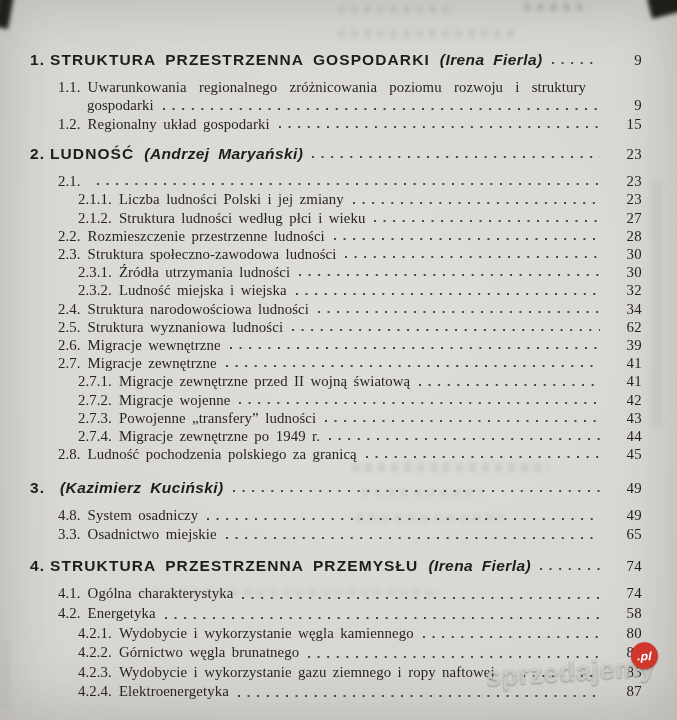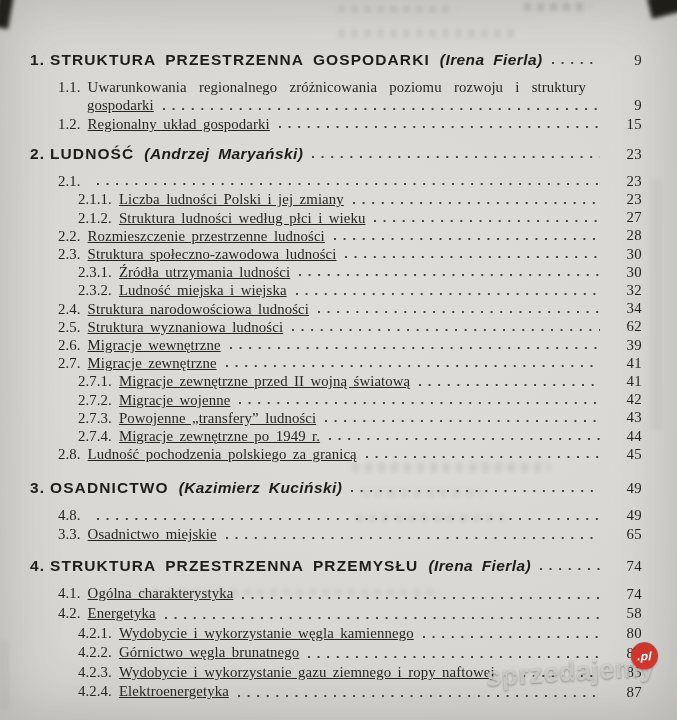--- a/index.html
+++ b/index.html
@@ -16,33 +16,33 @@
 
   
   .smudge{position:absolute;filter:blur(2.2px);border-radius:3px;pointer-events:none;
     background:repeating-linear-gradient(90deg, rgba(108,104,97,.26) 0 7px, rgba(108,104,97,0) 7px 13px);}
   .sm-light{opacity:.55}
   .sm-vlight{opacity:.35}
 
   
   .toc{position:absolute;left:30px;top:49px;width:612px;color:#282420;}
   .row{display:flex;align-items:baseline;}
-  .entry{font:14.8px/18.4px "Liberation Serif",serif;word-spacing:2.6px;letter-spacing:.1px;align-items:center;}
+  .entry{font:14.8px/18.4px "Liberation Serif",serif;word-spacing:2.6px;letter-spacing:.1px;}
   .s1.entry{line-height:18.2px}
   .s2.entry{line-height:19px}
   .s3.entry{line-height:19.6px}
   .heading{font:700 15.5px/21px "Liberation Sans",sans-serif;letter-spacing:1.1px;word-spacing:4px;color:#1f1d19;margin:12px 0 8px;}
   .heading.s0{margin-top:0}
   .heading.s1{margin-top:10px}
   .heading.s2{margin-top:14px}
   .heading.s3{margin-top:11px}
   .hnum{min-width:20px}
   .hauthor{font-style:italic;letter-spacing:.4px;margin-left:10px;white-space:nowrap;}
   .num{margin-right:7px;white-space:nowrap;}
-  .etitle,.cont{white-space:nowrap;text-decoration:underline;}
+  .etitle,.cont{white-space:nowrap;}
   .lvl2{padding-left:28px}
   .lvl3{padding-left:48px}
   .controw{padding-left:57px}
   .leader{flex:1;align-self:flex-end;height:6px;margin:0 8px 3px 9px;
     background-image:radial-gradient(circle 1.15px at 1.3px 50%, #45413b 97%, rgba(0,0,0,0) 100%);
     background-size:9.6px 6px;background-repeat:repeat-x;}
   .heading .leader{margin-bottom:4px;}
   .page{min-width:34px;text-align:right;font:14.8px "Liberation Serif",serif;letter-spacing:.3px;color:#221f1b;}
   .jtitle{display:block;flex:1;text-align:justify;text-align-last:justify;padding-right:56px;white-space:normal;}
 
@@ -192,27 +192,27 @@
       <span class="page">44</span>
     </div>
     <div class="row entry lvl2 s1">
       <span class="num">2.8.</span>
       <span class="etitle">Ludność pochodzenia polskiego za granicą</span>
       <span class="leader"></span>
       <span class="page">45</span>
     </div>
     <div class="row heading s2">
       <span class="hnum">3.</span>
-      <span class="htitle">OSADNICTWO</span>
       <span class="hauthor">(Kazimierz Kuciński)</span>
       <span class="leader"></span>
       <span class="page">49</span>
     </div>
     <div class="row entry lvl2 s2">
       <span class="num">4.8.</span>
+      <span class="etitle">System osadniczy</span>
       <span class="leader"></span>
       <span class="page">49</span>
     </div>
     <div class="row entry lvl2 s2">
       <span class="num">3.3.</span>
       <span class="etitle">Osadnictwo miejskie</span>
       <span class="leader"></span>
       <span class="page">65</span>
     </div>
     <div class="row heading s3">

